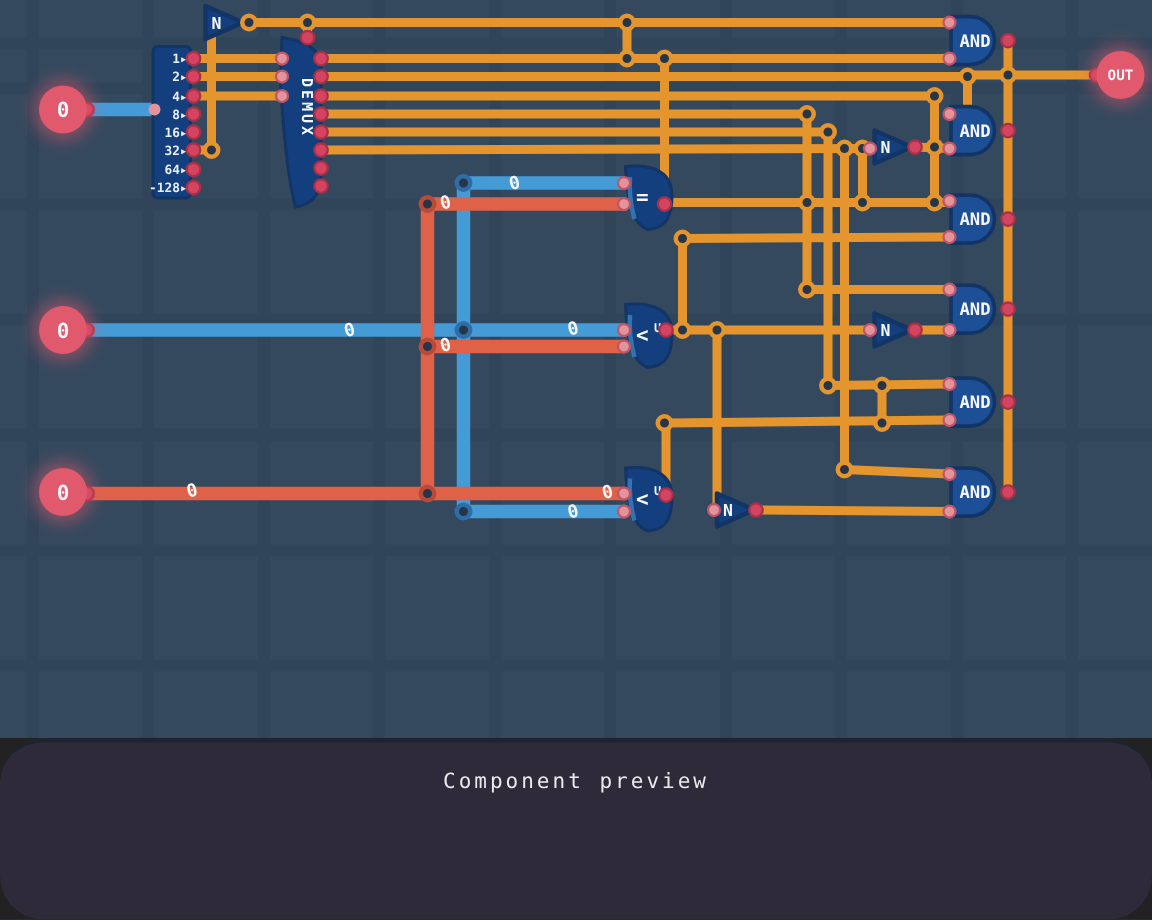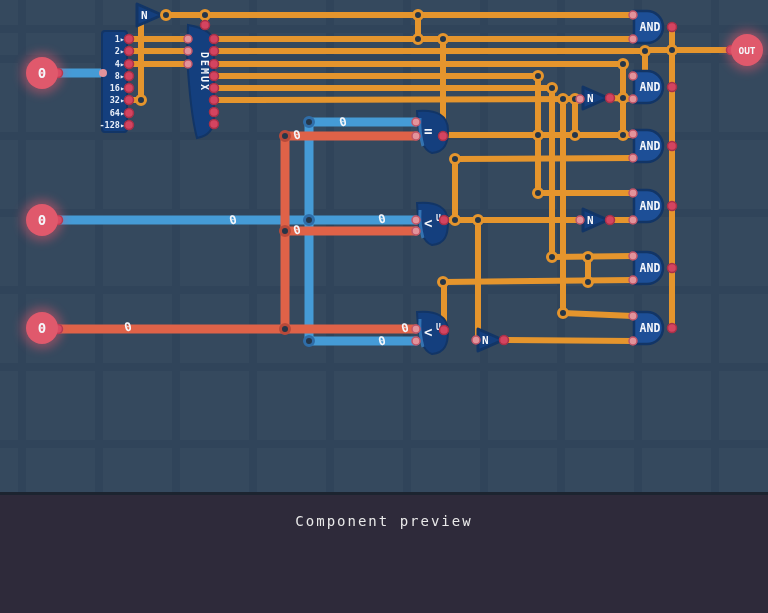--- a/index.html
+++ b/index.html
@@ -11,21 +11,21 @@
     position:absolute;left:0;top:0;width:768px;height:492px;
     background-color:#35495e;
     background-image:
       repeating-linear-gradient(90deg,#30445a 0 8px,transparent 8px 77px),
       repeating-linear-gradient(0deg,#30445a 0 8px,transparent 8px 77px);
     background-position:18px 33px;
   }
   .canvas-area svg{position:absolute;left:0;top:0;}
   .preview-panel{
     position:absolute;left:0;top:492px;width:768px;height:121px;
-    background:#2e2a3a;border-top:3px solid #1c2430;box-sizing:border-box;
+    background:#2e2a3a;border-top:3px solid #1c2430;box-sizing:border-box;border-radius:29px;
   }
   .pv-title{
     position:absolute;left:0;top:18px;width:100%;text-align:center;
     color:#e9e9e9;font-size:14px;letter-spacing:2px;
     font-family:"DejaVu Sans Mono",monospace;
   }
 </style>
 </head>
 <body>
 

